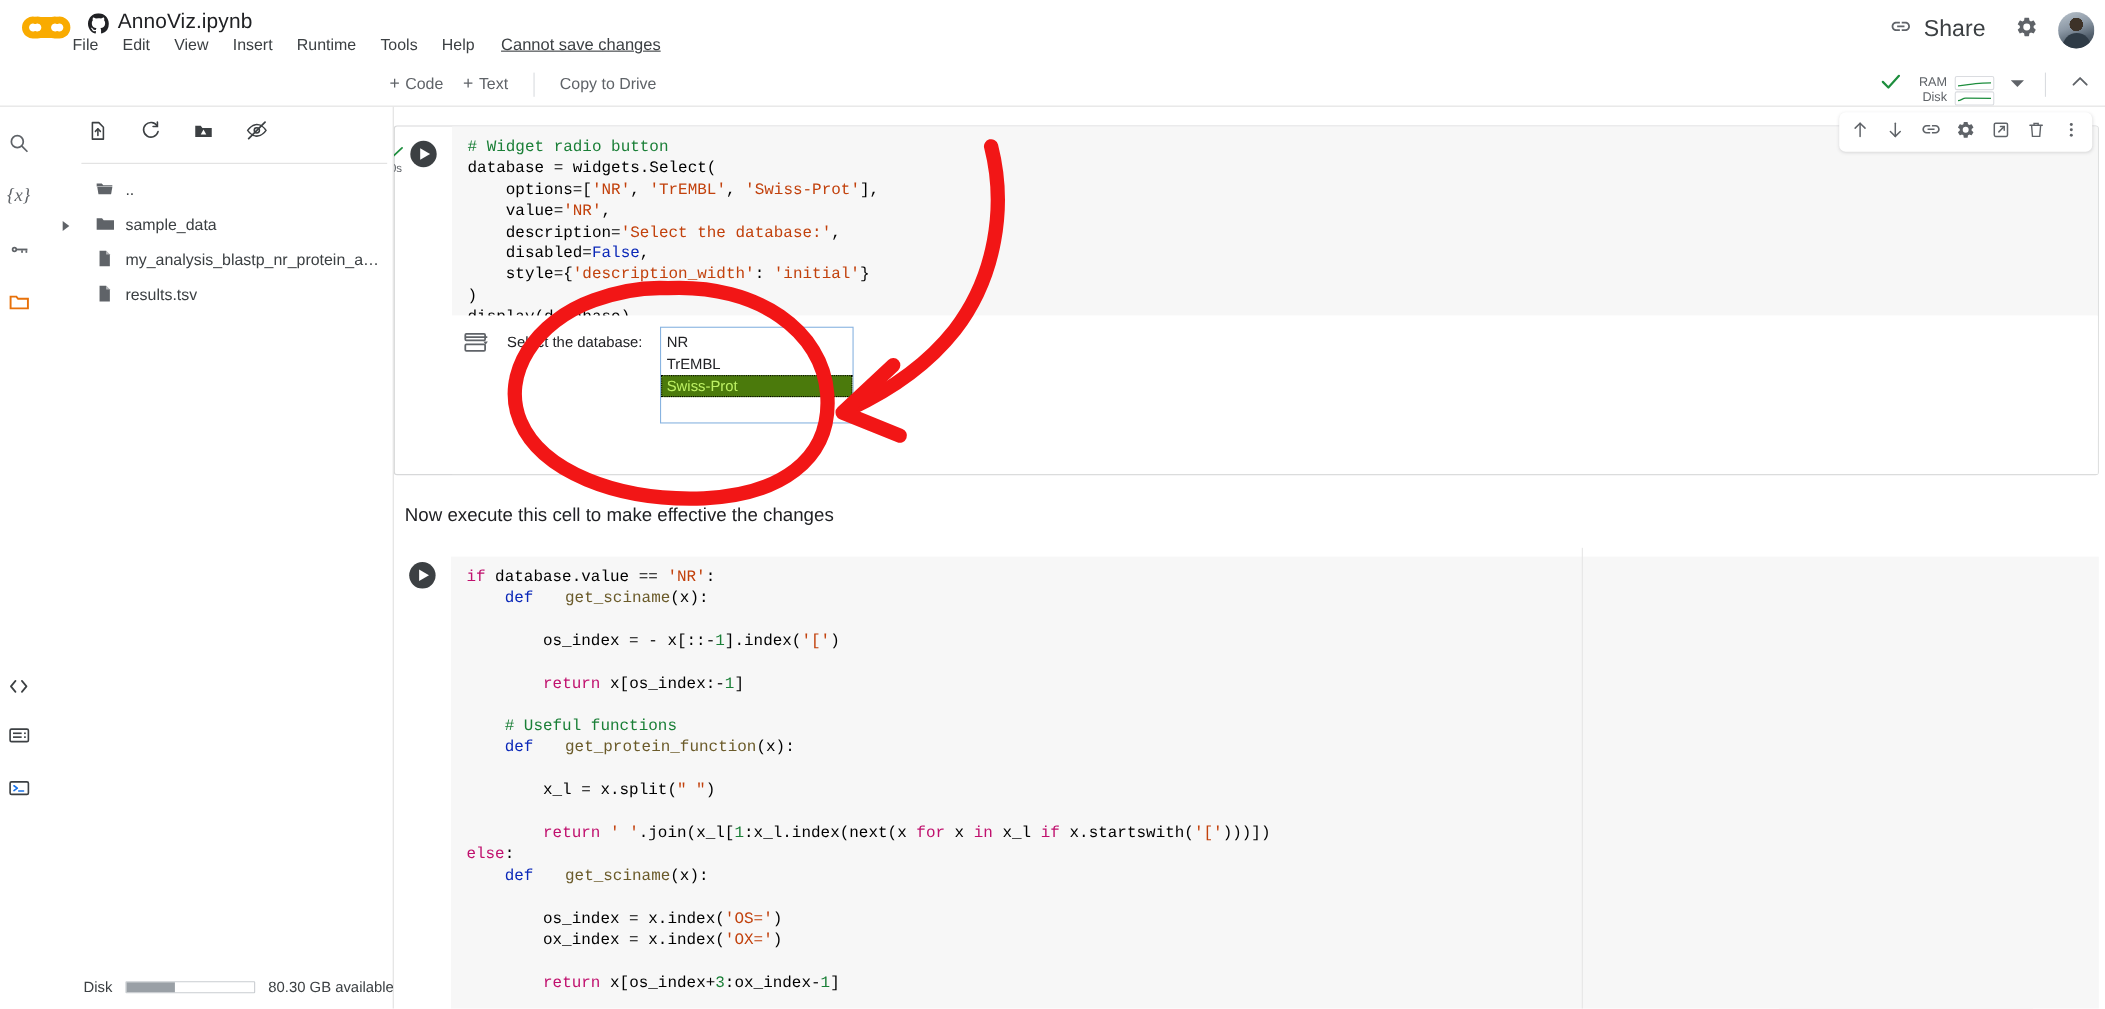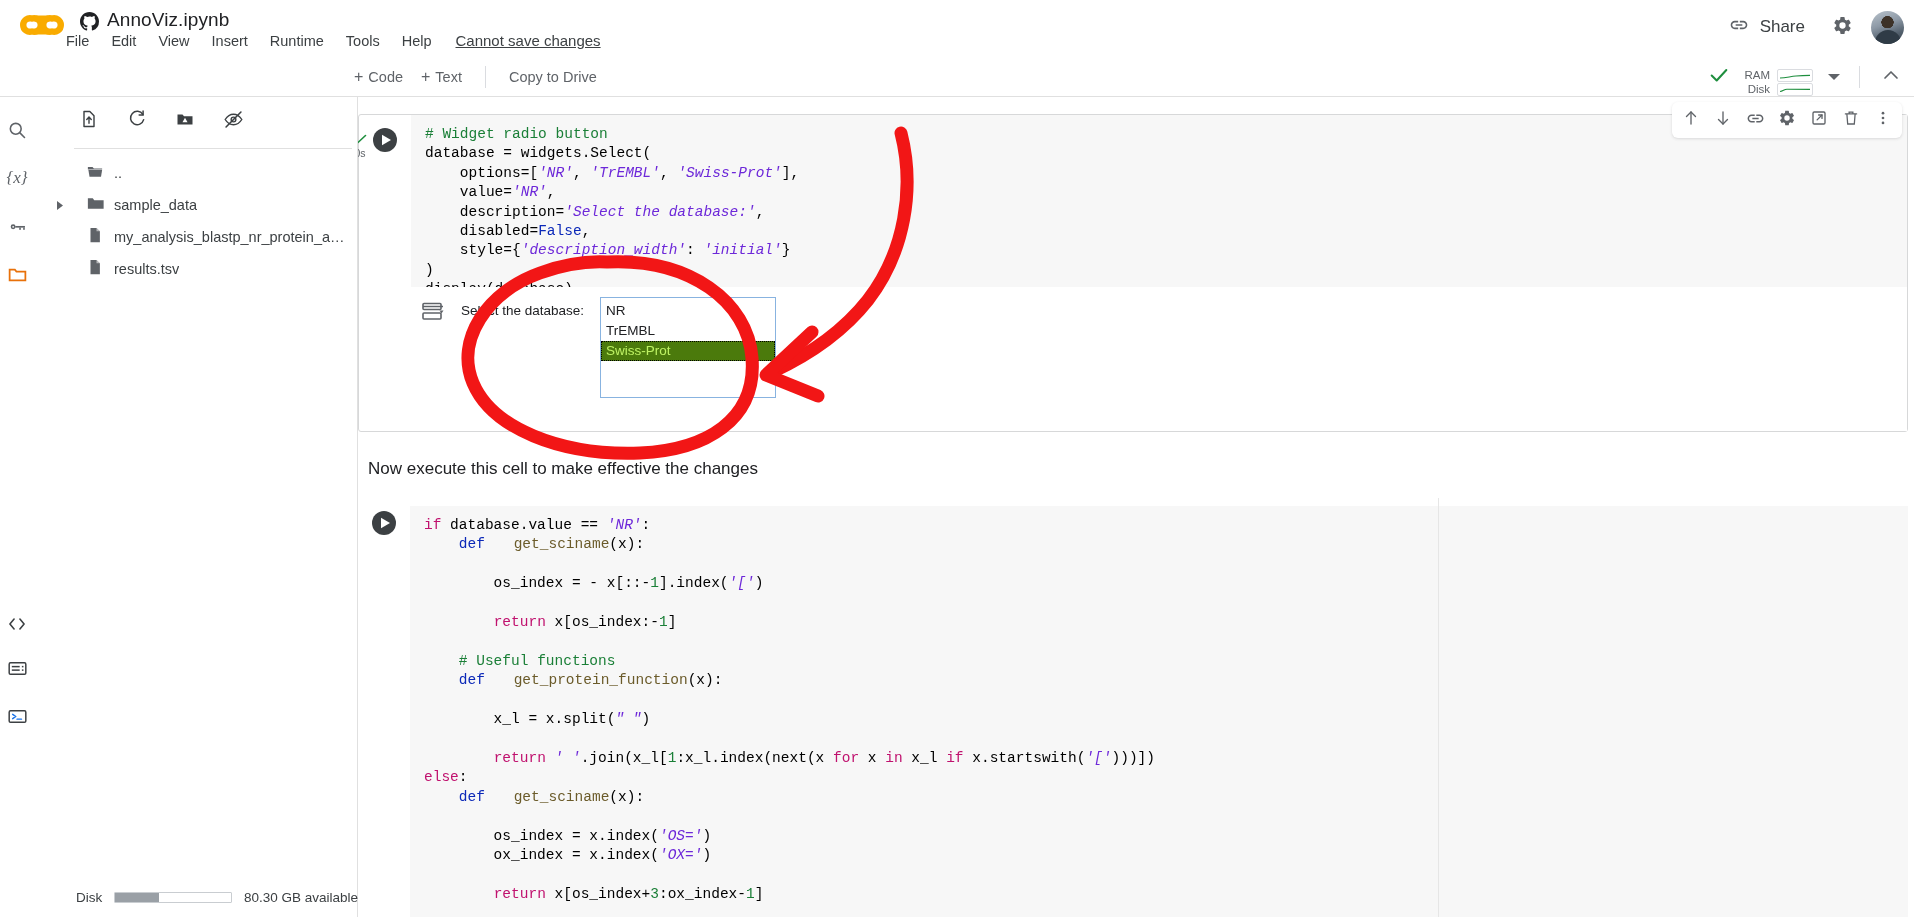--- a/index.html
+++ b/index.html
@@ -42,21 +42,21 @@
     font-size:15px; color:#3c4043; text-decoration:underline;
     padding-left:13px; line-height:22px; cursor:pointer; white-space:nowrap;
   }
   .header-right {
     position:absolute; right:10px; top:6px; height:42px;
     display:flex; align-items:center; gap:4px;
   }
   .share-btn {
     display:flex; align-items:center; gap:11px;
     padding:7px 14px; border-radius:18px; cursor:pointer;
-    font-size:17px; color:#3c4043;text-align:right;
+    font-size:21px; color:#3c4043;text-align:right;
   }
   .icon-btn {
     width:38px; height:38px; border-radius:50%;
     display:flex; align-items:center; justify-content:center; cursor:pointer;
   }
   .avatar {
     width:33px; height:33px; border-radius:50%; margin-left:6px;
     background:
       radial-gradient(circle at 50% 34%, #3d3228 0 22%, transparent 23%),
       linear-gradient(160deg,#b9c3cc 0%, #8d99a6 40%, #54616e 70%, #3a434d 100%);
@@ -232,21 +232,21 @@
     position:absolute; left:0; top:0; width:100%; height:110px;
     background:#fff; display:flex; align-items:flex-start; padding-top:10px;
   }
   .widget-icon { width:26px; margin-left:10px; margin-top:4px; }
   .widget-desc {
     font-size:13.5px; color:#202124; margin-left:14px; margin-top:6px;
     font-family:"Liberation Sans",sans-serif;
   }
   .select-box {
     margin-left:16px; margin-top:0;
-    width:176px; height:101px;
+    width:176px; height:88px;
     border:1px solid #88b3e0; background:#fff;
     font-family:"Liberation Sans",sans-serif;
     font-size:13.5px; color:#202124; padding:3px 0 0 0; overflow:hidden;
     cursor:pointer;
   }
   .sel-opt {
     height:20px; line-height:20px; padding:0 5px; white-space:nowrap;
   }
   .sel-opt.selected {
     background:#4b7a0c; color:#bef264; outline:1px dotted #000; outline-offset:-1px;
@@ -265,21 +265,21 @@
   .cell-2 .code-area {
     background:#f7f7f7; border-radius:0;
   }
   .cell2-right-edge {
     position:absolute; left:1080px; top:0; width:1px; height:100%;
     background:#e6e6e6;
   }
 
   
   .tok-com { color:#1a7f37; }
-  .tok-str { color:#6d28d9;font-style:italic; }
+  .tok-str { color:#c2410c; }
   .tok-kw  { color:#0b28b8; }
   .tok-kw2 { color:#c0116e; }
   .tok-num { color:#1a7f37; }
   .tok-fn  { color:#6b5b2a;margin-left:20px; }
 
   
   .annot {
     position:absolute; left:0; top:0; width:1914px; height:917px;
     pointer-events:none; z-index:40;
   }

